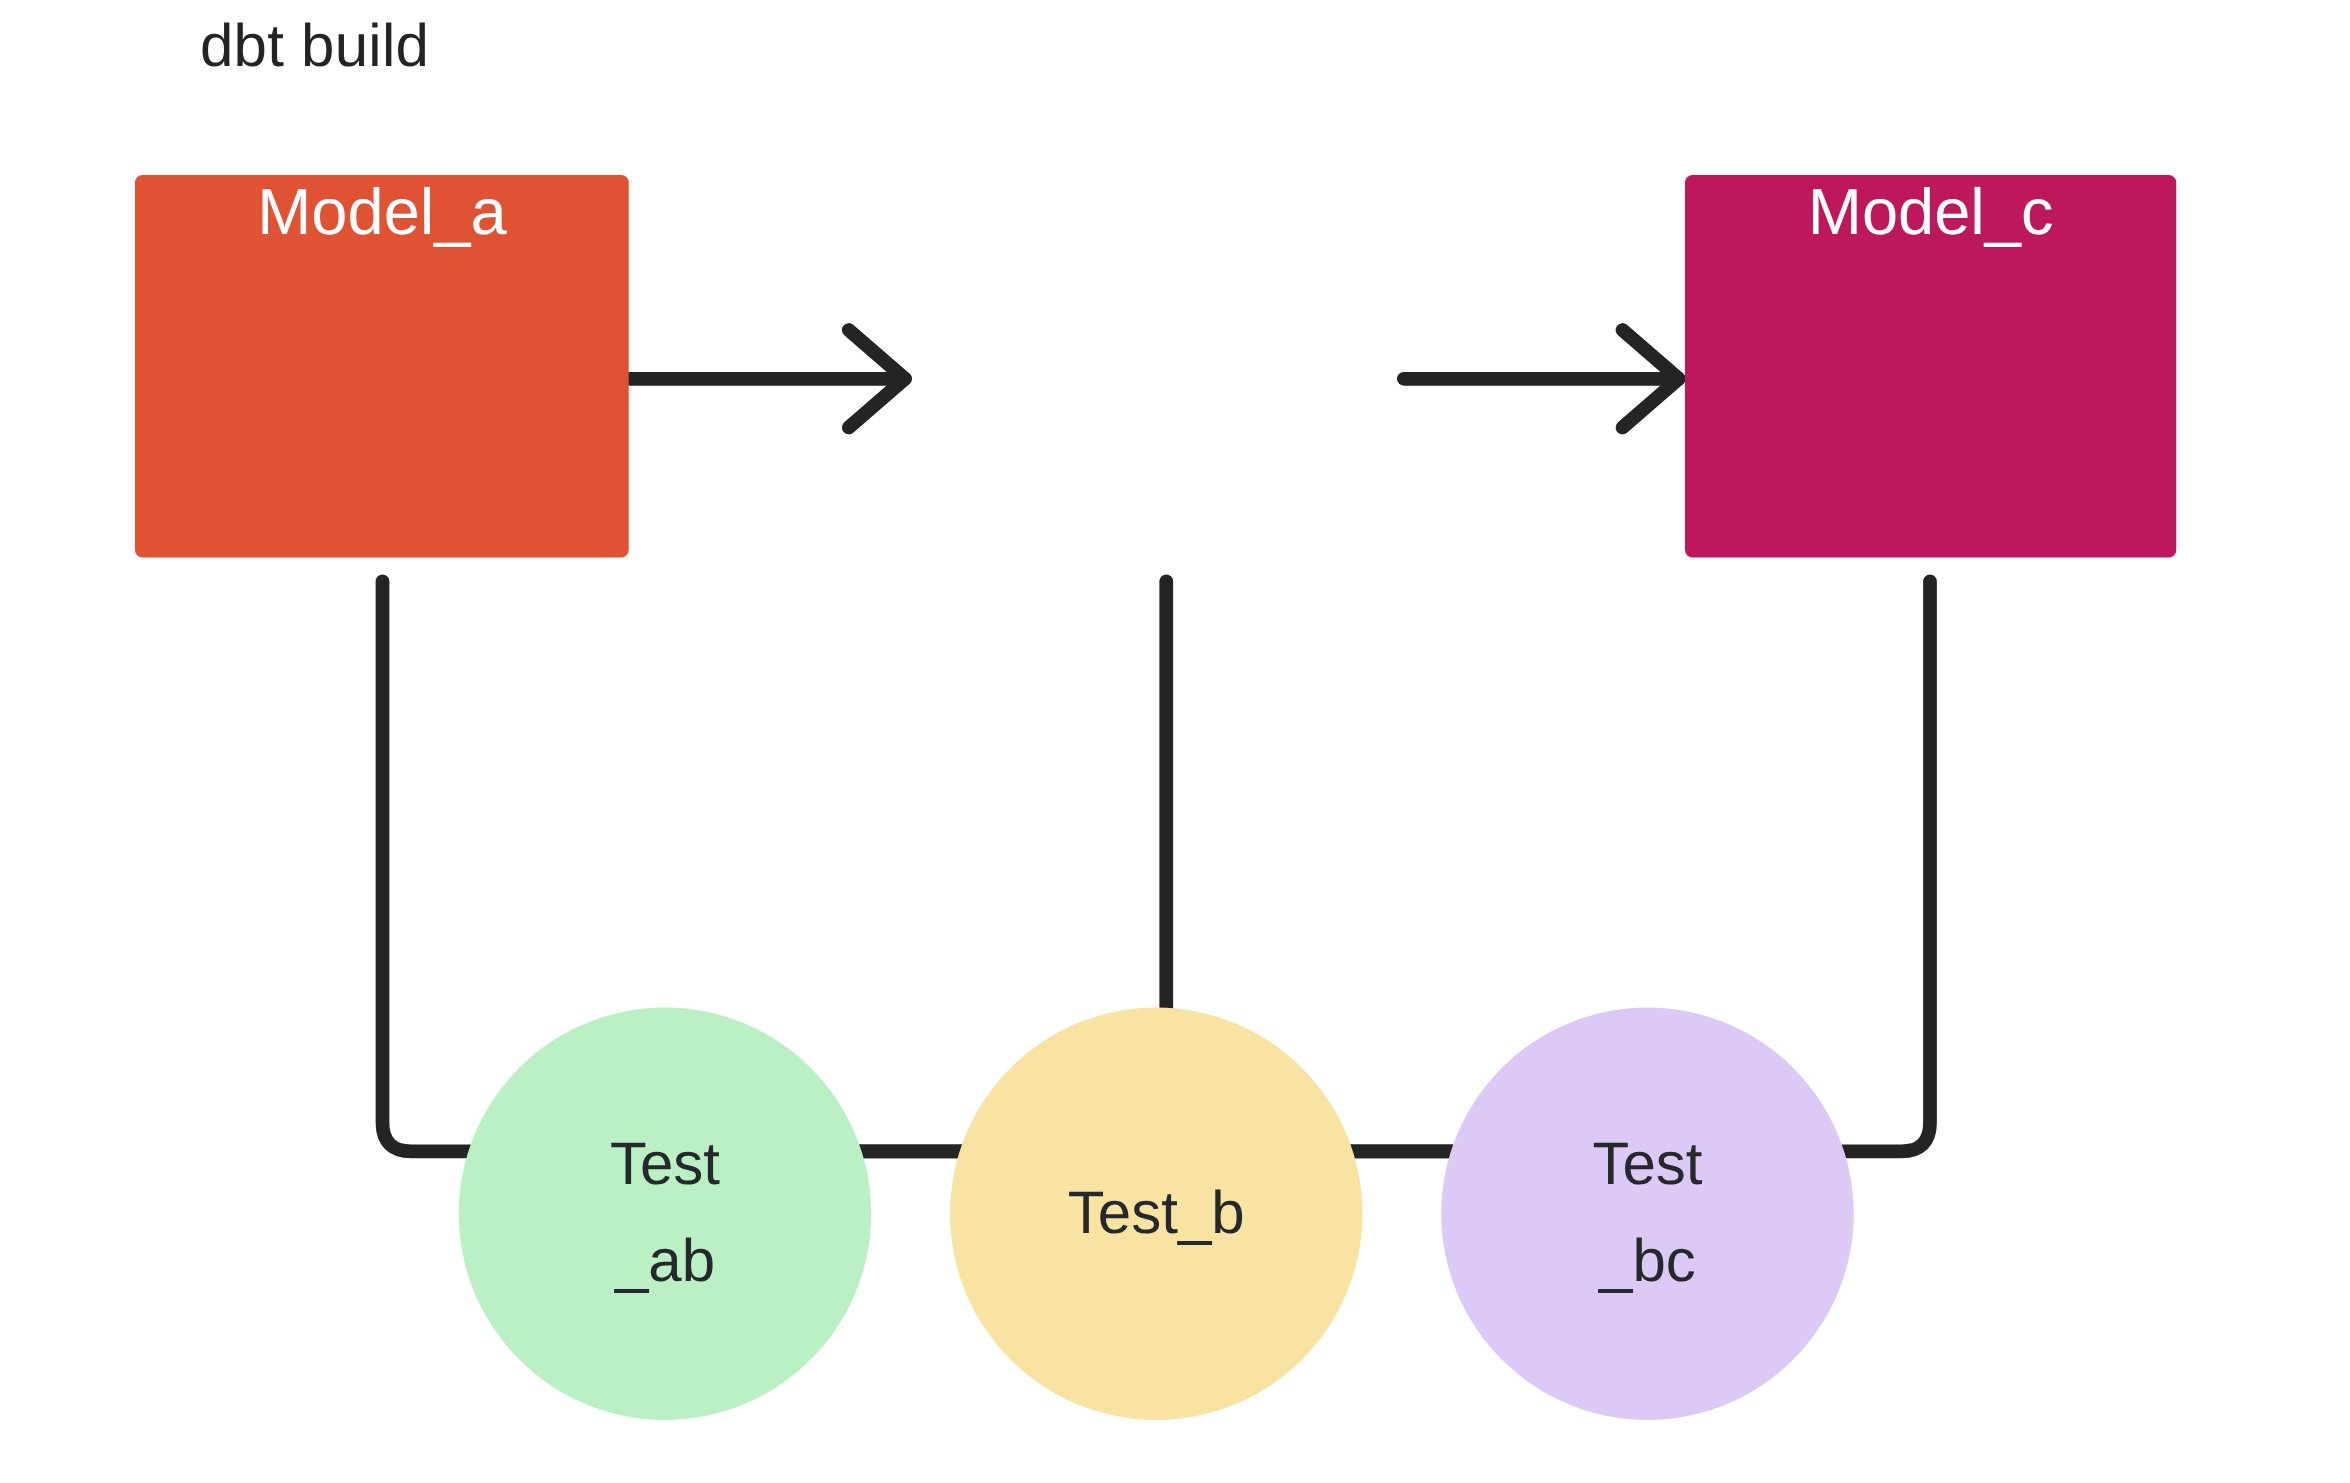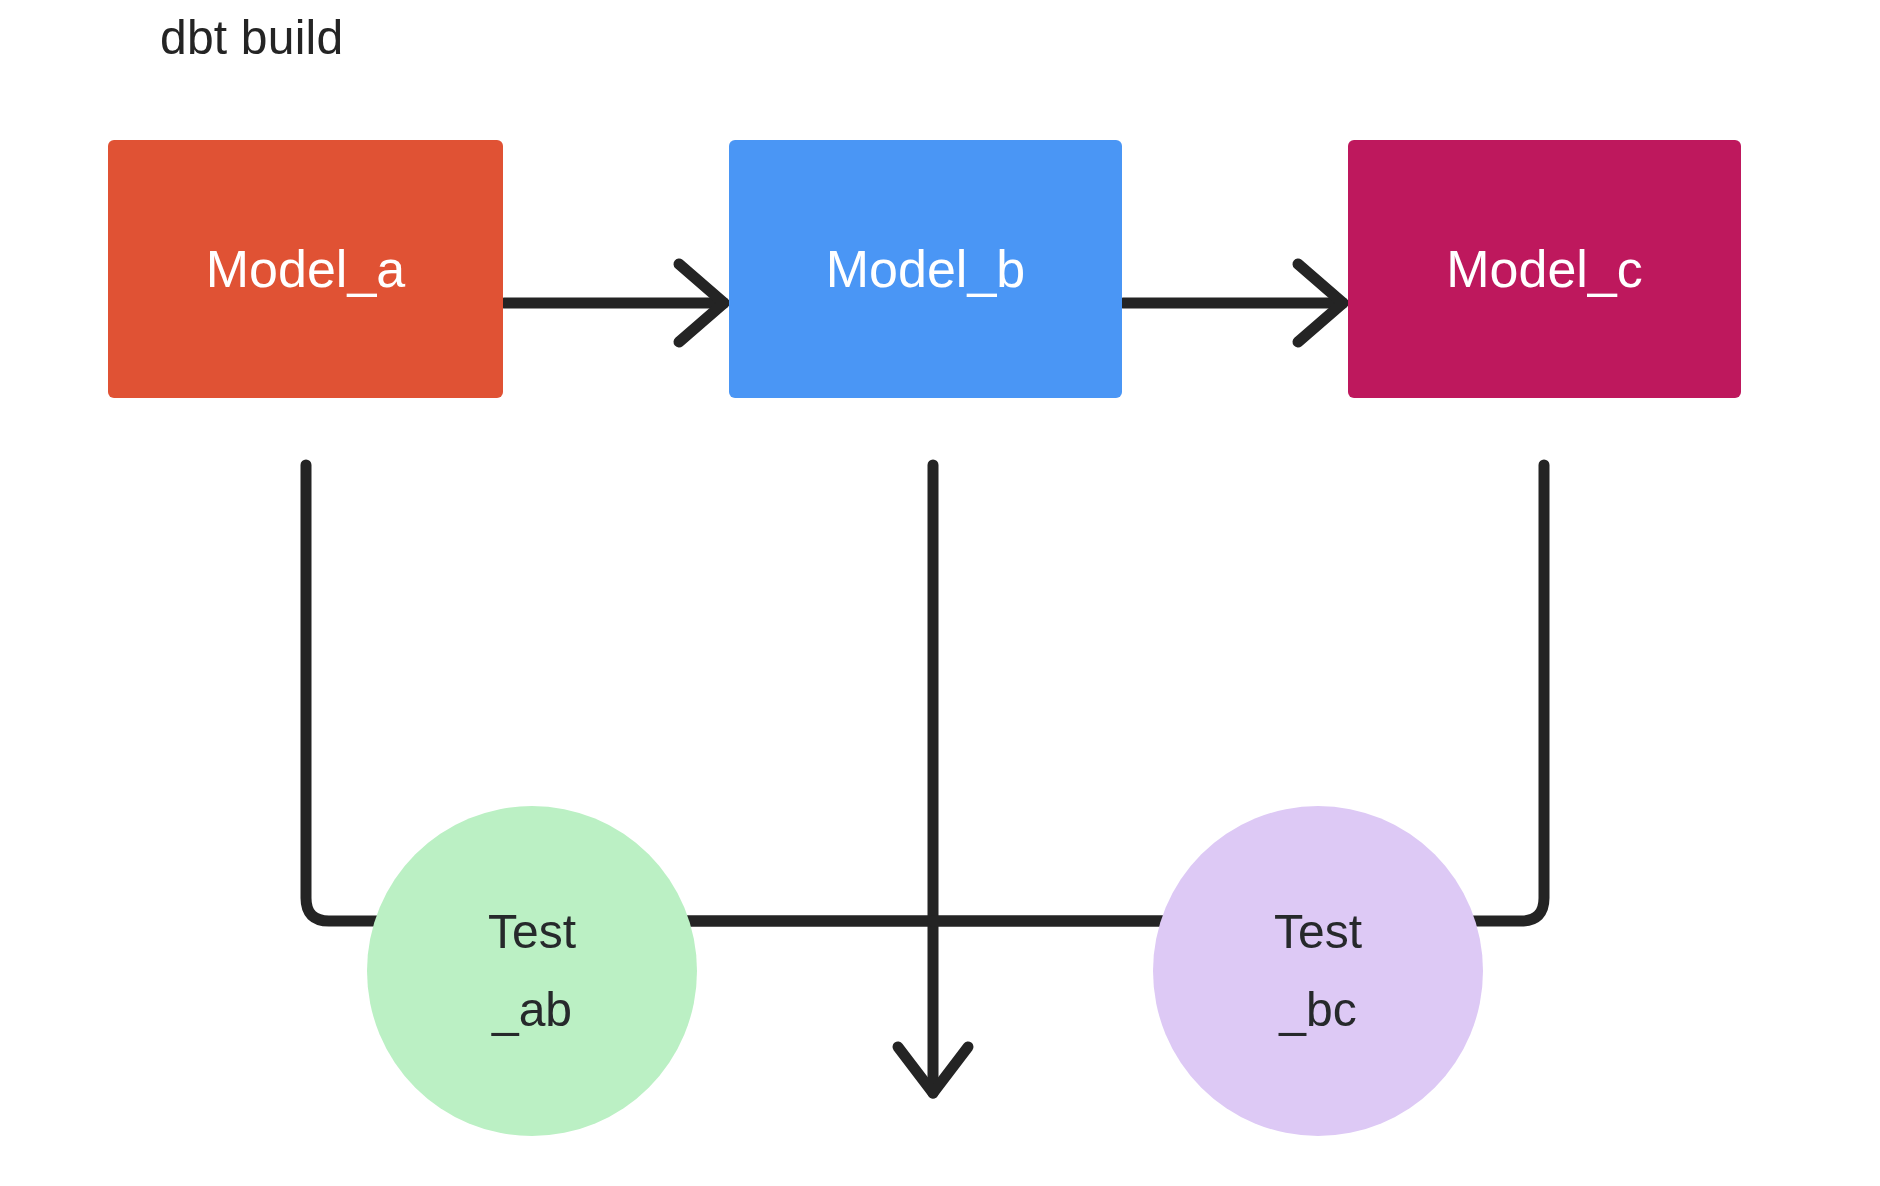--- a/index.html
+++ b/index.html
@@ -32,24 +32,24 @@
     top: 8px;
     font-size: 48px;
     line-height: 60px;
     color: #242424;
     letter-spacing: 0.2px;
     white-space: nowrap;
   }
   .model-node {
     position: absolute;
     top: 140px;
-    height: 258px;
+    height: 306px;
     border-radius: 6px;
     display: flex;
-    align-items: center;
+    align-items: flex-start;
     justify-content: center;
     box-sizing: border-box;
   }
   .model-label {
     font-size: 52px;
     line-height: 60px;
     color: #ffffff;
     white-space: nowrap;
     text-align: center;
   }
@@ -103,32 +103,32 @@
 
       <path d="M 933 921 L 1311 921 Q 1334 921 1334 944 L 1334 1093"></path>
       <path d="M 1299 1047 L 1334 1093 L 1369 1047"></path>
     </g>
   </svg>
 
   <div class="model-node" id="node-model-a" style="background:#E05234">
     <span class="model-label">Model_a</span>
   </div>
 
-  <div class="model-node" id="node-model-b" style="background:#4A96F5">
-    <span class="model-label">Model_b</span>
-  </div>
 
   <div class="model-node" id="node-model-c" style="background:#be185d">
     <span class="model-label">Model_c</span>
   </div>
 
   <div class="test-node" id="node-test-ab" style="background:#BBF0C4">
     <span class="test-label">Test
 _ab</span>
   </div>
 
+  <div class="test-node" id="node-test-b" style="background:#F8E3A3">
+    <span class="test-label">Test_b</span>
+  </div>
 
   <div class="test-node" id="node-test-bc" style="background:#DDC9F5">
     <span class="test-label">Test
 _bc</span>
   </div>
 
 </div>
 
 </body></html>

